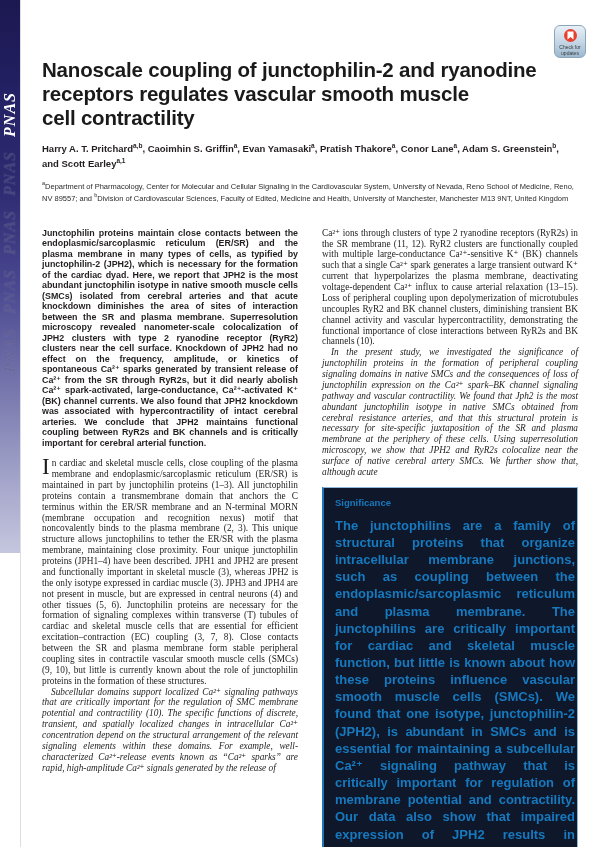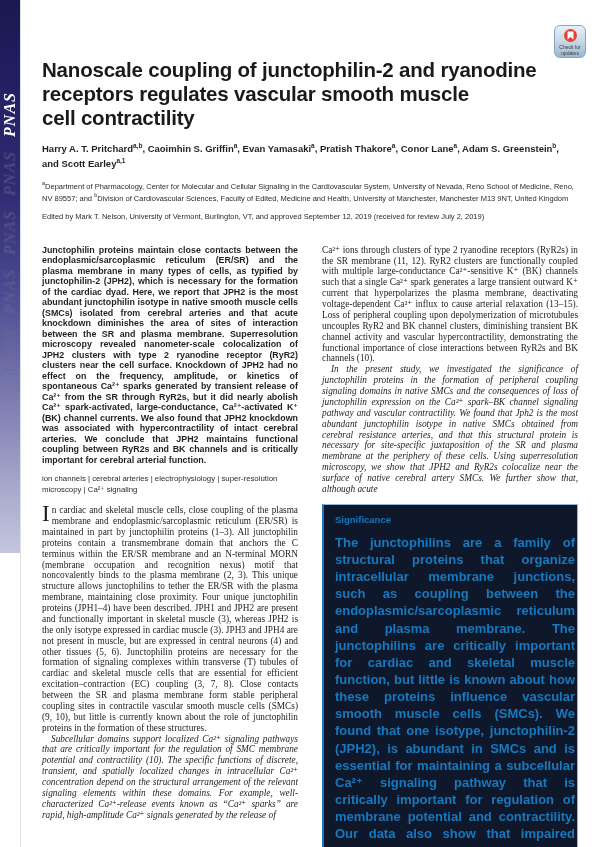--- a/index.html
+++ b/index.html
@@ -114,27 +114,25 @@
     <h1 class="title">Nanoscale coupling of junctophilin-2 and ryanodine
 receptors regulates vascular smooth muscle
 cell contractility</h1>
 
     <div class="authors">
       <span><span>Harry A. T. Pritchard</span><sup>a,b</sup><span>, </span></span><span><span>Caoimhin S. Griffin</span><sup>a</sup><span>, </span></span><span><span>Evan Yamasaki</span><sup>a</sup><span>, </span></span><span><span>Pratish Thakore</span><sup>a</sup><span>, </span></span><span><span>Conor Lane</span><sup>a</sup><span>, </span></span><span><span>Adam S. Greenstein</span><sup>b</sup><span>, </span></span><span><span>and Scott Earley</span><sup>a,1</sup></span>
     </div>
 
     <div class="affiliations"><sup>a</sup><span>Department of Pharmacology, Center for Molecular and Cellular Signaling in the Cardiovascular System, University of Nevada, Reno School of Medicine, Reno, NV 89557; and </span><sup>b</sup><span>Division of Cardiovascular Sciences, Faculty of Edited, Medicine and Health, University of Manchester, Manchester M13 9NT, United Kingdom</span></div>
 
-    <div class="edited">Edited by Mark T. Nelson, University of Vermont, Burlington, VT, and approved September 12, 2019 (received for review July 2, 2019)</div>
 
     <div class="columns">
 
       <div class="col">
         <p class="abstract">Junctophilin proteins maintain close contacts between the endoplasmic/sarcoplasmic reticulum (ER/SR) and the plasma membrane in many types of cells, as typified by junctophilin-2 (JPH2), which is necessary for the formation of the cardiac dyad. Here, we report that JPH2 is the most abundant junctophilin isotype in native smooth muscle cells (SMCs) isolated from cerebral arteries and that acute knockdown diminishes the area of sites of interaction between the SR and plasma membrane. Superresolution microscopy revealed nanometer-scale colocalization of JPH2 clusters with type 2 ryanodine receptor (RyR2) clusters near the cell surface. Knockdown of JPH2 had no effect on the frequency, amplitude, or kinetics of spontaneous Ca²⁺ sparks generated by transient release of Ca²⁺ from the SR through RyR2s, but it did nearly abolish Ca²⁺ spark-activated, large-conductance, Ca²⁺-activated K⁺ (BK) channel currents. We also found that JPH2 knockdown was associated with hypercontractility of intact cerebral arteries. We conclude that JPH2 maintains functional coupling between RyR2s and BK channels and is critically important for cerebral arterial function.</p>
-        <p class="keywords">ion channels | cerebral arteries | electrophysiology | super-resolution microscopy | Ca²⁺ signaling</p>
         <p class="body-text intro-start"><span class="dropcap">I</span><span>n cardiac and skeletal muscle cells, close coupling of the plasma membrane and endoplasmic/sarcoplasmic reticulum (ER/SR) is maintained in part by junctophilin proteins (1–3). All junctophilin proteins contain a transmembrane domain that anchors the C terminus within the ER/SR membrane and an N-terminal MORN (membrane occupation and recognition nexus) motif that noncovalently binds to the plasma membrane (2, 3). This unique structure allows junctophilins to tether the ER/SR with the plasma membrane, maintaining close proximity. Four unique junctophilin proteins (JPH1–4) have been described. JPH1 and JPH2 are present and functionally important in skeletal muscle (3), whereas JPH2 is the only isotype expressed in cardiac muscle (3). JPH3 and JPH4 are not present in muscle, but are expressed in central neurons (4) and other tissues (5, 6). Junctophilin proteins are necessary for the formation of signaling complexes within transverse (T) tubules of cardiac and skeletal muscle cells that are essential for efficient excitation–contraction (EC) coupling (3, 7, 8). Close contacts between the SR and plasma membrane form stable peripheral coupling sites in contractile vascular smooth muscle cells (SMCs) (9, 10), but little is currently known about the role of junctophilin proteins in the formation of these structures.</span></p>
         <p class="body-text">Subcellular domains support localized Ca²⁺ signaling pathways that are critically important for the regulation of SMC membrane potential and contractility (10). The specific functions of discrete, transient, and spatially localized changes in intracellular Ca²⁺ concentration depend on the structural arrangement of the relevant signaling elements within these domains. For example, well-characterized Ca²⁺-release events known as “Ca²⁺ sparks” are rapid, high-amplitude Ca²⁺ signals generated by the release of</p>
       </div>
 
       <div class="col">
         <p class="body-text">Ca²⁺ ions through clusters of type 2 ryanodine receptors (RyR2s) in the SR membrane (11, 12). RyR2 clusters are functionally coupled with multiple large-conductance Ca²⁺-sensitive K⁺ (BK) channels such that a single Ca²⁺ spark generates a large transient outward K⁺ current that hyperpolarizes the plasma membrane, deactivating voltage-dependent Ca²⁺ influx to cause arterial relaxation (13–15). Loss of peripheral coupling upon depolymerization of microtubules uncouples RyR2 and BK channel clusters, diminishing transient BK channel activity and vascular hypercontractility, demonstrating the functional importance of close interactions between RyR2s and BK channels (10).</p>
         <p class="body-text">In the present study, we investigated the significance of junctophilin proteins in the formation of peripheral coupling signaling domains in native SMCs and the consequences of loss of junctophilin expression on the Ca²⁺ spark–BK channel signaling pathway and vascular contractility. We found that Jph2 is the most abundant junctophilin isotype in native SMCs obtained from cerebral resistance arteries, and that this structural protein is necessary for site-specific juxtaposition of the SR and plasma membrane at the periphery of these cells. Using superresolution microscopy, we show that JPH2 and RyR2s colocalize near the surface of native cerebral artery SMCs. We further show that, although acute</p>
 
         <div class="significance">
           <h2>Significance</h2>

